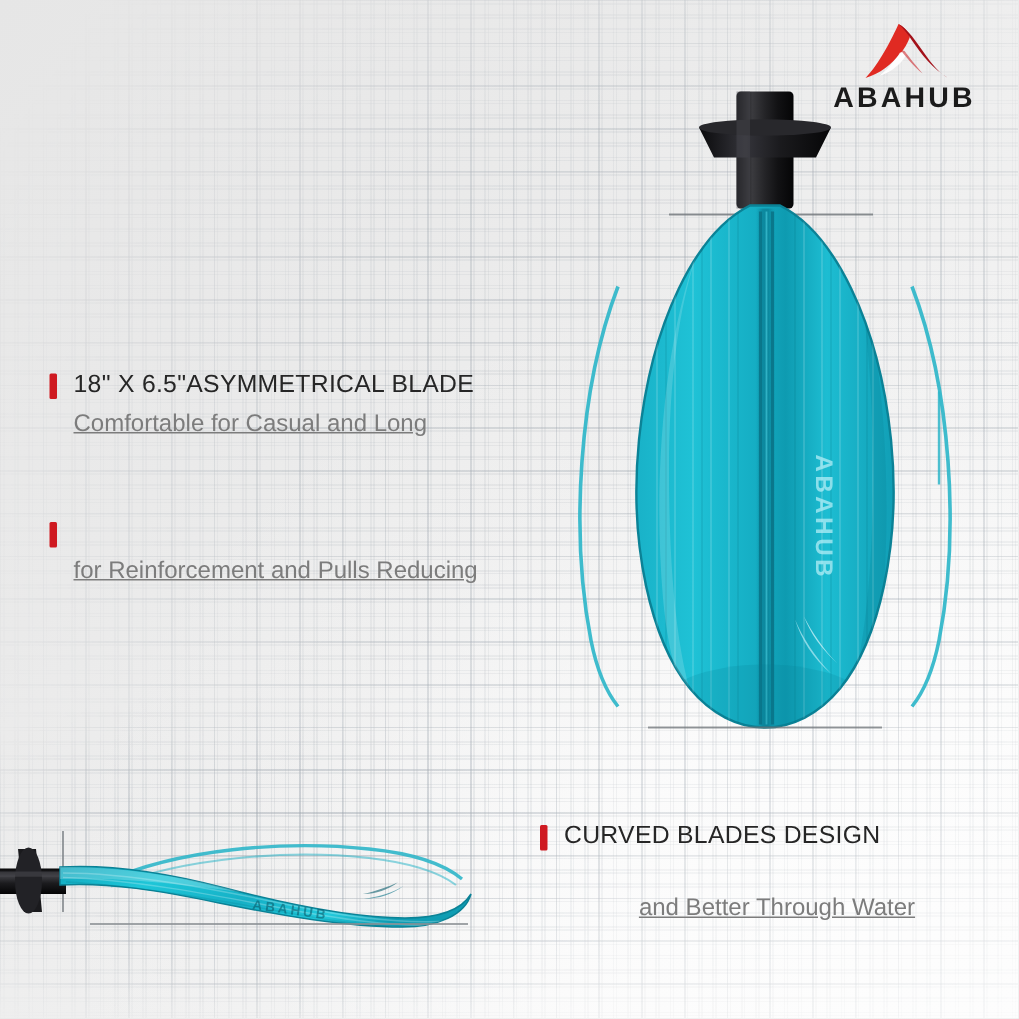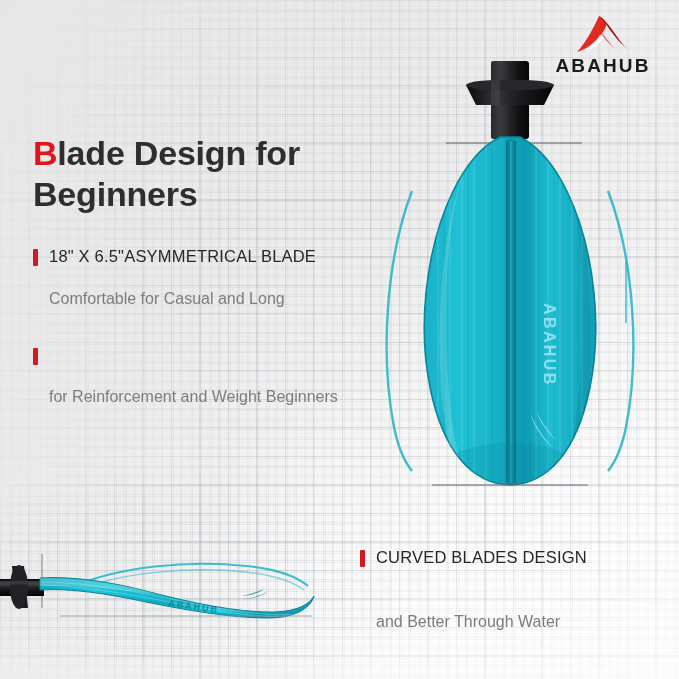--- a/index.html
+++ b/index.html
@@ -45,34 +45,34 @@
     position:absolute;left:33px;top:110px;width:340px;
     font-size:34px;font-weight:700;line-height:1.20;
     color:#2e2e2e;letter-spacing:-0.2px;
   }
   .headline .hl-accent{color:#e0151b;}
 
   
   .feature{position:absolute;}
   .feat-left-1{left:33px;top:246px;width:330px;}
   .feat-left-2{left:33px;top:345px;width:350px;}
-  .feat-right-1{left:360px;top:547px;width:300px;}
+  .feat-right-1{left:360px;top:547px;width:300px;text-align:center;}
 
   .feat-head{display:flex;align-items:flex-start;gap:11px;}
   .bullet{
     flex:0 0 auto;width:5px;height:17px;background:#cf1a21;
     margin-top:3px;border-radius:1px;
   }
   .feat-title{
     font-size:16.5px;font-weight:400;color:#262626;line-height:1.25;
     letter-spacing:.2px;
   }
   .feat-sub{
-    margin-left:16px;margin-top:21px;
-    font-size:16px;color:#7c7c7c;line-height:1.42;font-weight:400;
+    margin-left:16px;margin-top:5px;
+    font-size:16px;color:#7c7c7c;line-height:1.42;font-weight:400;text-decoration:underline;
   }
 
   
   .art-blade{position:absolute;left:368px;top:55px;width:286px;height:470px;}
   .art-profile{position:absolute;left:0px;top:536px;width:340px;height:105px;}
   svg{display:block;overflow:visible;}
 </style>
 </head>
 <body>
 
@@ -84,41 +84,37 @@
   <div class="logo">
     <svg class="logo-mark" viewBox="0 0 132 80">
       <path d="M58 4 C50 22 32 58 14 76 C34 70 48 58 60 44 C66 37 70 30 73 22 C72 15 66 8 58 4 Z" fill="#e02a22"></path>
       <path d="M58 4 C70 10 82 28 96 48 C106 62 114 70 124 76 C104 64 88 44 76 26 C70 17 64 9 58 4 Z" fill="#a3121a"></path>
       <path d="M60 42 C54 52 44 64 33 73 C46 69 56 61 63 53 C66 49 68 46 69 43 C66 42 63 42 60 42 Z" fill="#ffffff" opacity=".92"></path>
       <path d="M62 40 C68 48 78 60 90 70 C80 58 72 48 66 40 C64 39 63 39 62 40 Z" fill="#c8161c" opacity=".55"></path>
     </svg>
     <div class="logo-word">ABAHUB</div>
   </div>
 
-  <h1 class="headline">
-    <span class="hl-accent">B</span><span>lade Design for</span><br>
-    <span>Beginners</span>
-  </h1>
 
   <div class="feature feat-left-1">
     <div class="feat-head">
       <span class="bullet"></span>
       <span class="feat-title">18" X 6.5"ASYMMETRICAL BLADE</span>
     </div>
     <div class="feat-sub">
       <span>Comfortable for Casual and Long</span><br>
     </div>
   </div>
 
   <div class="feature feat-left-2">
     <div class="feat-head">
       <span class="bullet"></span>
     </div>
     <div class="feat-sub">
-      <span>for Reinforcement and Weight Beginners</span>
+      <span>for Reinforcement and Pulls Reducing</span>
     </div>
   </div>
 
   <div class="feature feat-right-1">
     <div class="feat-head">
       <span class="bullet"></span>
       <span class="feat-title">CURVED BLADES DESIGN</span>
     </div>
     <div class="feat-sub">
       <br>

